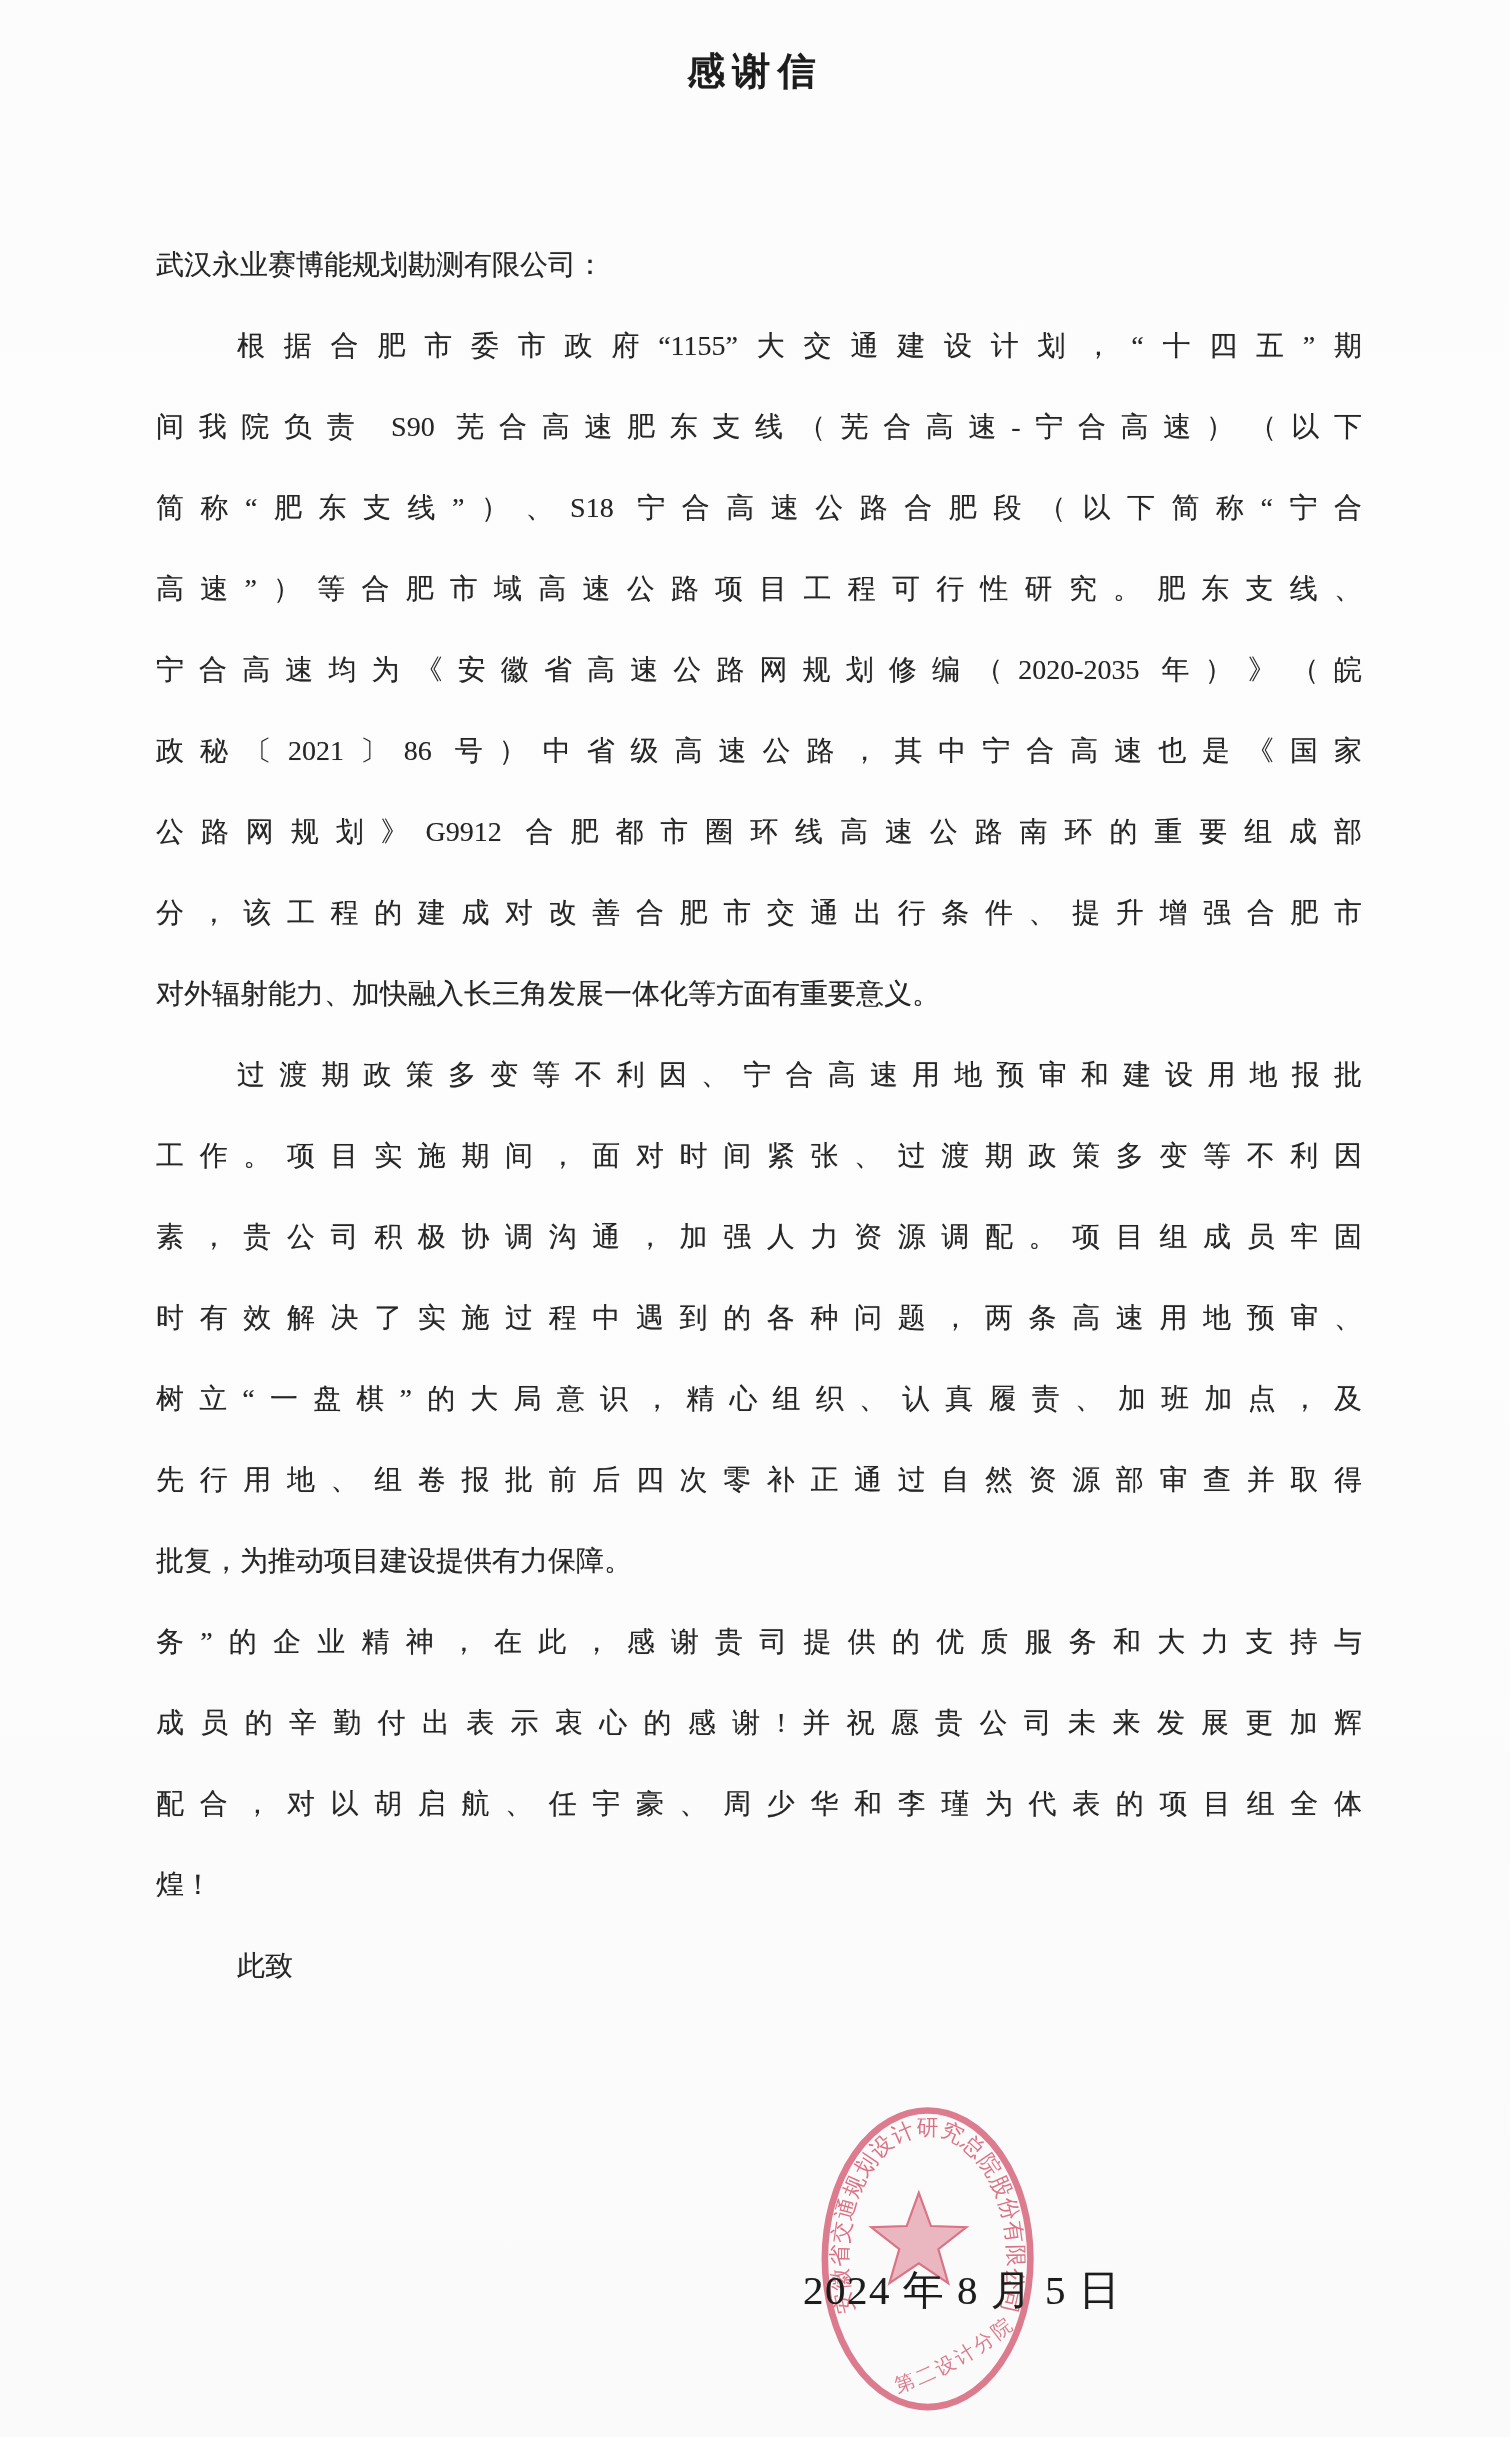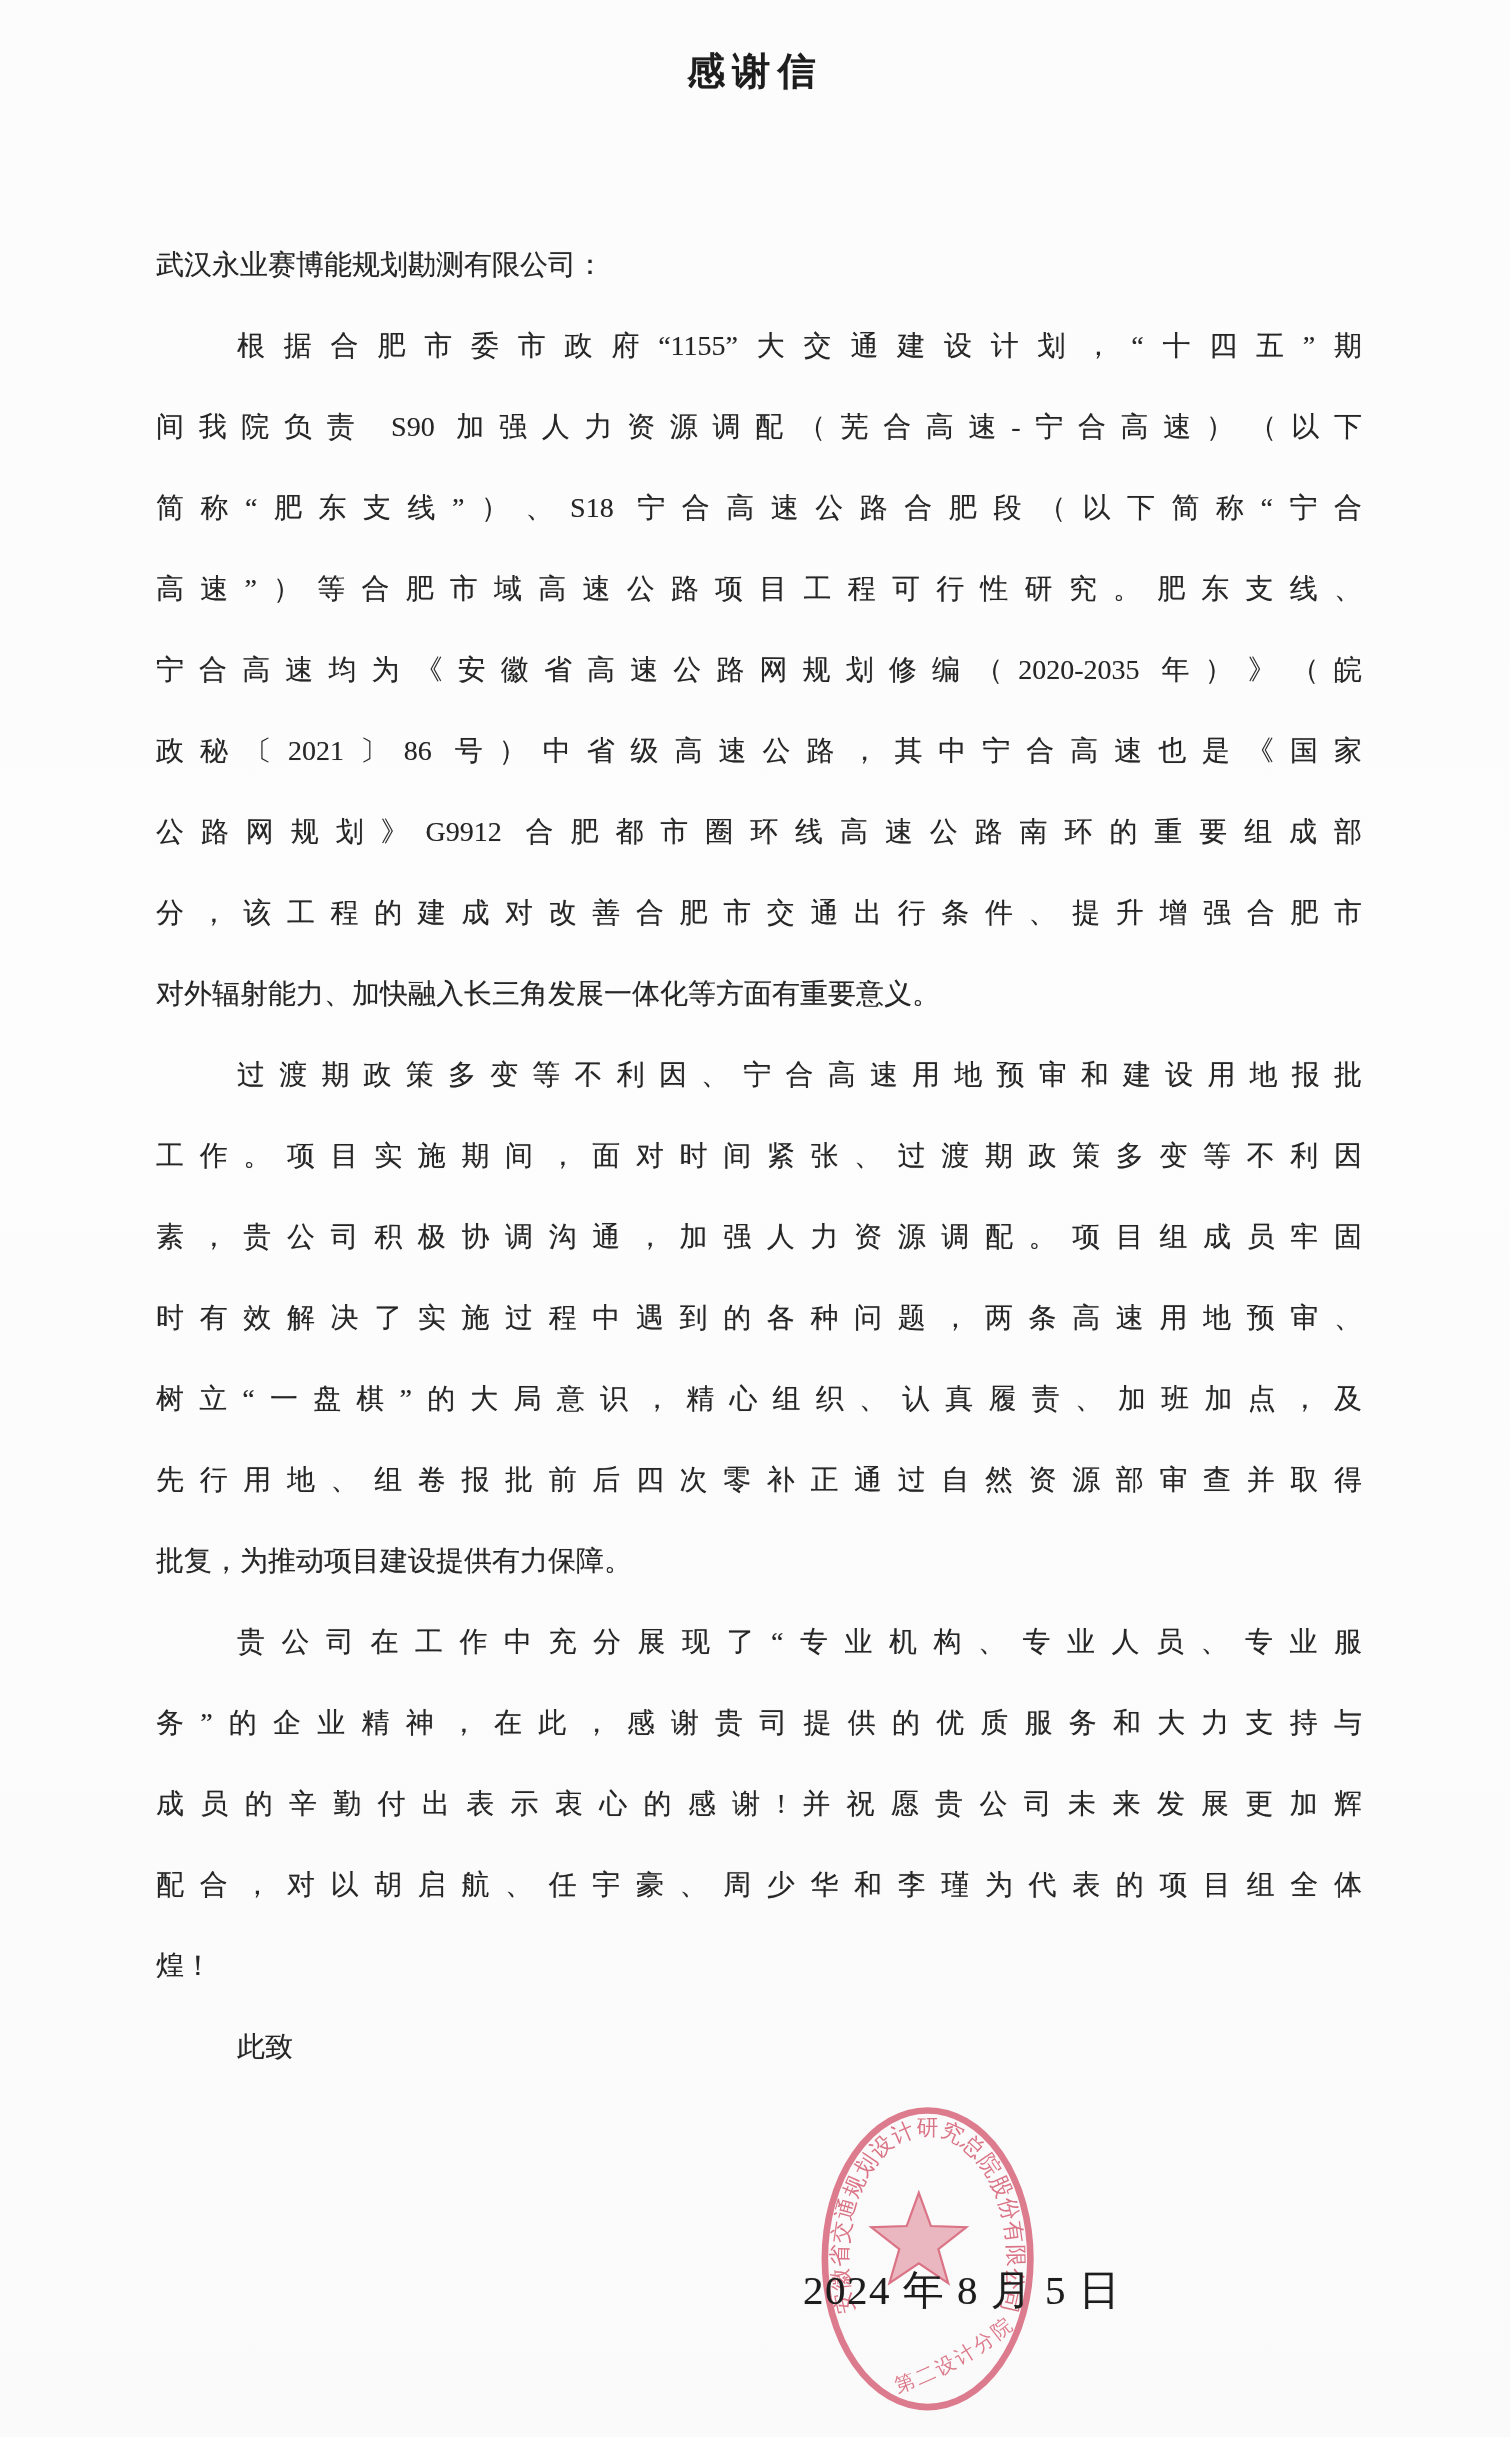--- a/index.html
+++ b/index.html
@@ -61,36 +61,35 @@
 </head>
 <body>
 
 <div class="page">
 
   <div class="title">感谢信</div>
 
   <div class="body">
       <div class="line last">武汉永业赛博能规划勘测有限公司：</div>
       <div class="line indent">根据合肥市委市政府“1155”大交通建设计划，“十四五”期</div>
-      <div class="line">间我院负责 S90 加强人力资源调配（芜合高速-宁合高速）（以下</div>
+      <div class="line">间我院负责 S90 芜合高速肥东支线（芜合高速-宁合高速）（以下</div>
       <div class="line">简称“肥东支线”）、S18 宁合高速公路合肥段（以下简称“宁合</div>
       <div class="line">高速”）等合肥市域高速公路项目工程可行性研究。肥东支线、</div>
       <div class="line">宁合高速均为《安徽省高速公路网规划修编（2020-2035 年）》（皖</div>
       <div class="line">政秘〔2021〕86 号）中省级高速公路，其中宁合高速也是《国家</div>
       <div class="line">公路网规划》G9912 合肥都市圈环线高速公路南环的重要组成部</div>
       <div class="line">分，该工程的建成对改善合肥市交通出行条件、提升增强合肥市</div>
       <div class="line last">对外辐射能力、加快融入长三角发展一体化等方面有重要意义。</div>
       <div class="line indent">过渡期政策多变等不利因、宁合高速用地预审和建设用地报批</div>
       <div class="line">工作。项目实施期间，面对时间紧张、过渡期政策多变等不利因</div>
       <div class="line">素，贵公司积极协调沟通，加强人力资源调配。项目组成员牢固</div>
       <div class="line">时有效解决了实施过程中遇到的各种问题，两条高速用地预审、</div>
       <div class="line">树立“一盘棋”的大局意识，精心组织、认真履责、加班加点，及</div>
       <div class="line">先行用地、组卷报批前后四次零补正通过自然资源部审查并取得</div>
       <div class="line last">批复，为推动项目建设提供有力保障。</div>
-      <div class="line indent">贵公司在工作中充分展现了“专业机构、专业人员、专业服</div>
       <div class="line">务”的企业精神，在此，感谢贵司提供的优质服务和大力支持与</div>
       <div class="line">成员的辛勤付出表示衷心的感谢!并祝愿贵公司未来发展更加辉</div>
       <div class="line">配合，对以胡启航、任宇豪、周少华和李瑾为代表的项目组全体</div>
       <div class="line last">煌！</div>
       <div class="line indent last">此致</div>
     </div>
 
   <svg class="seal" viewBox="0 0 315 440" aria-hidden="true">
     <defs>
       <path id="ringArc" d="M 57,287 A 110,170 0 1 1 257,287" fill="none"></path>

